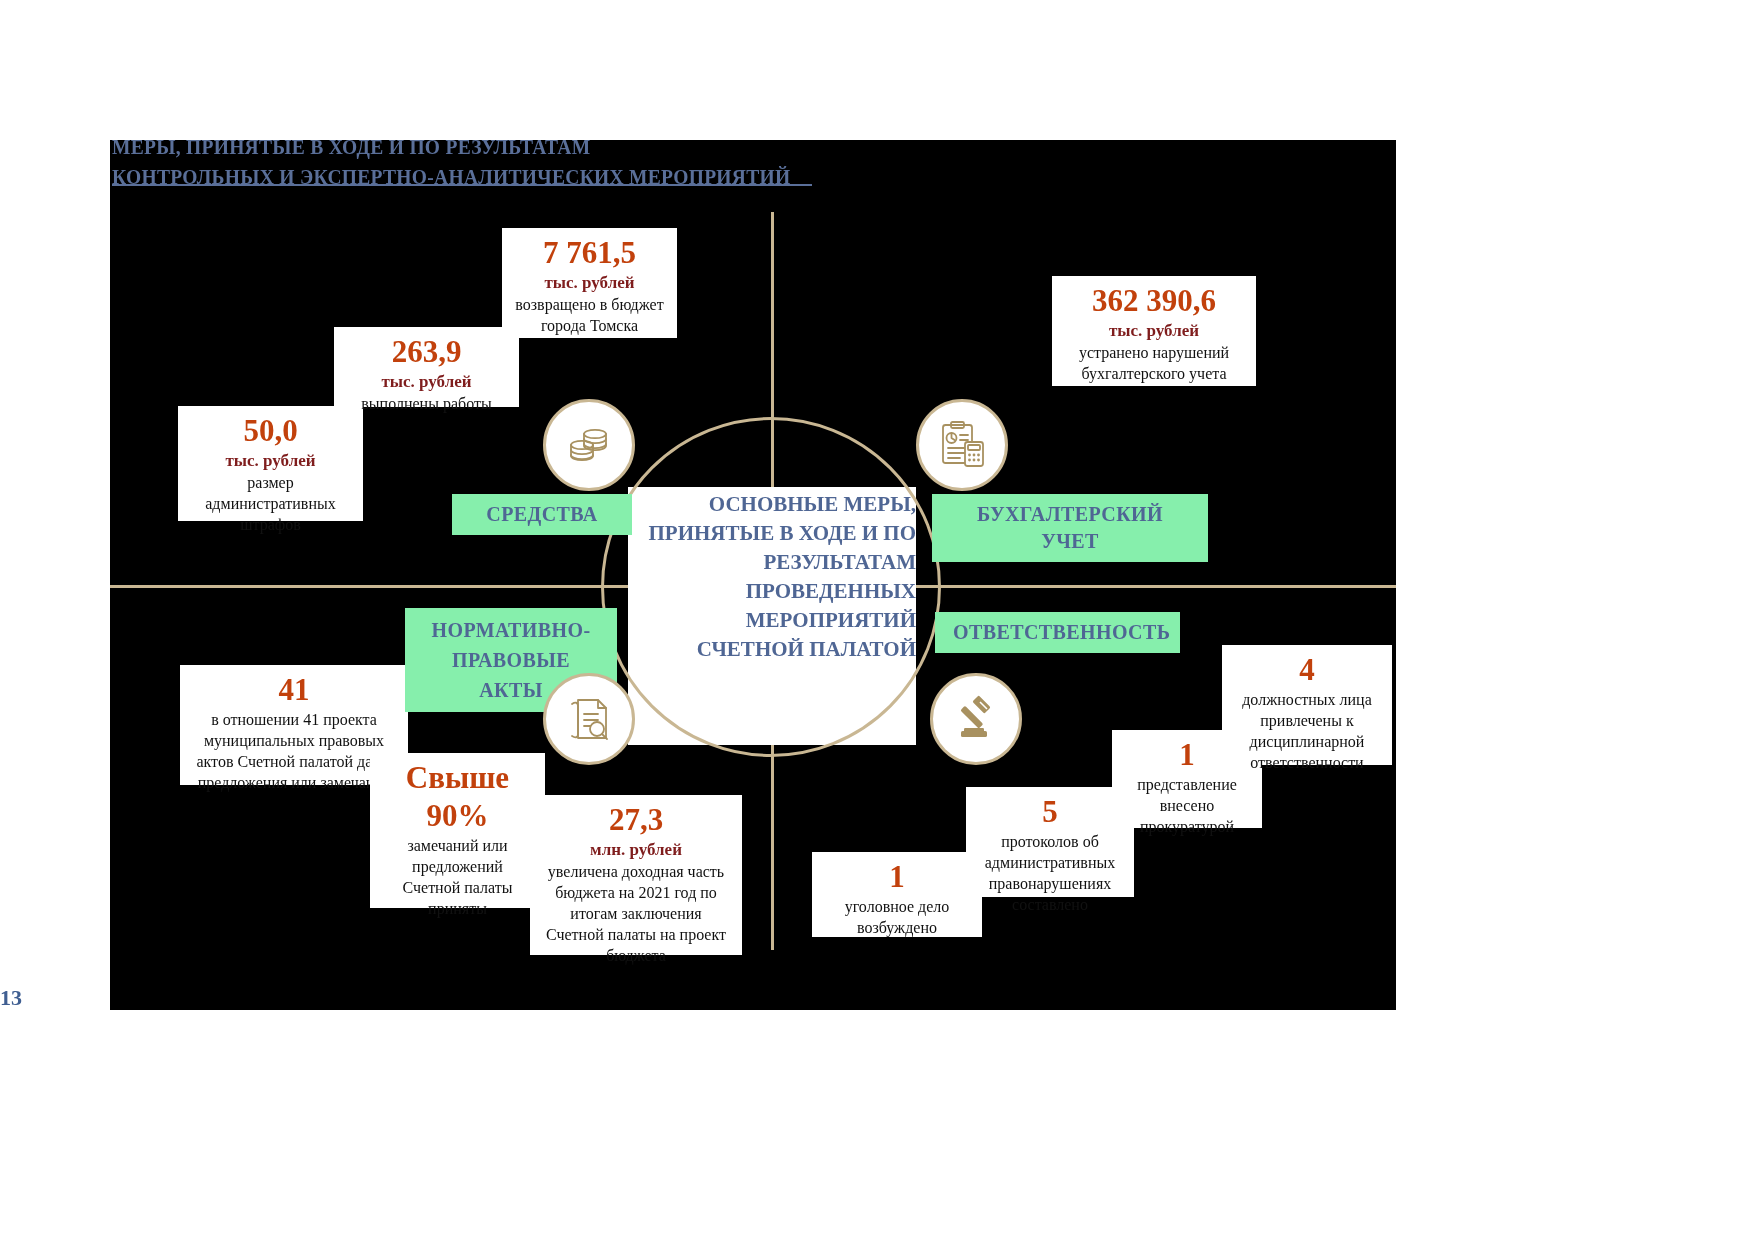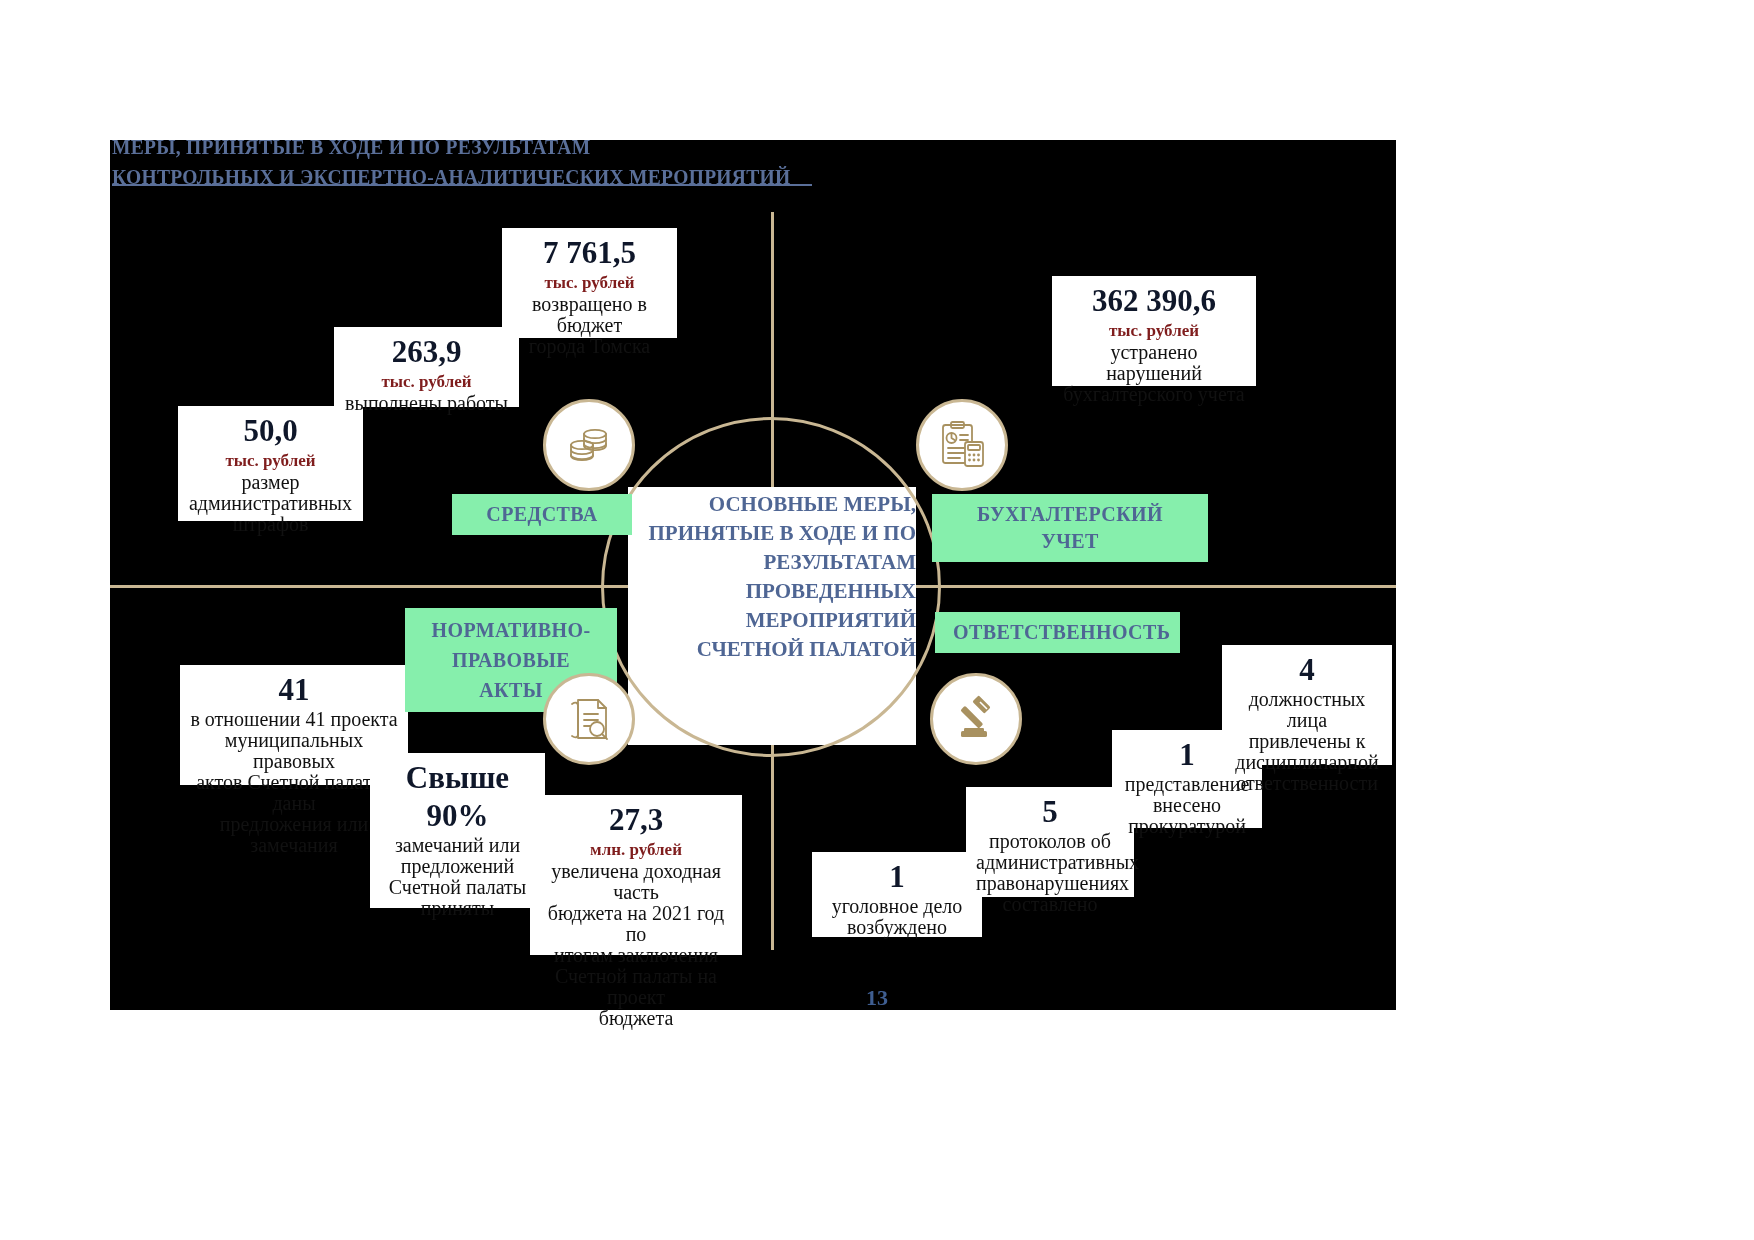--- a/index.html
+++ b/index.html
@@ -91,39 +91,39 @@
   
   .card{
     position:absolute;
     background:#ffffff;
     z-index:12;
     box-sizing:border-box;
     text-align:center;
     padding:6px 10px;
   }
   .card .big{
-    color:#0f172a;
+    color:#c2410c;
     font-family:"Liberation Serif", serif;
     font-weight:bold;
     font-size:31px;
     line-height:38px;
     display:block;
   }
   .card .unit{
     color:#7f1d1d;
     font-family:"Liberation Serif", serif;
     font-weight:bold;
     font-size:17px;
     line-height:22px;
     display:block;
   }
   .card .desc{
     color:#111111;
     font-family:"Liberation Serif", serif;
-    font-size:20px;
+    font-size:16px;
     line-height:21px;
     display:block;
     white-space:pre-line;
   }
   
   .cat{
     position:absolute;
     background:#86efac;
     color:#4f6694;
     font-family:"Liberation Serif", serif;
@@ -146,21 +146,21 @@
     box-sizing:border-box;
     z-index:30;
     display:flex;align-items:center;justify-content:center;
   }
   .badge svg{display:block;}
   
   .pagenum{
     position:absolute;
     left:0;top:985px;
     width:1754px;
-    text-align:center;
+    text-align:left;
     color:#3f5e91;
     font-family:"Liberation Serif", serif;
     font-weight:bold;
     font-size:22px;
     z-index:40;
   }
 </style>
 </head>
 <body>
 

